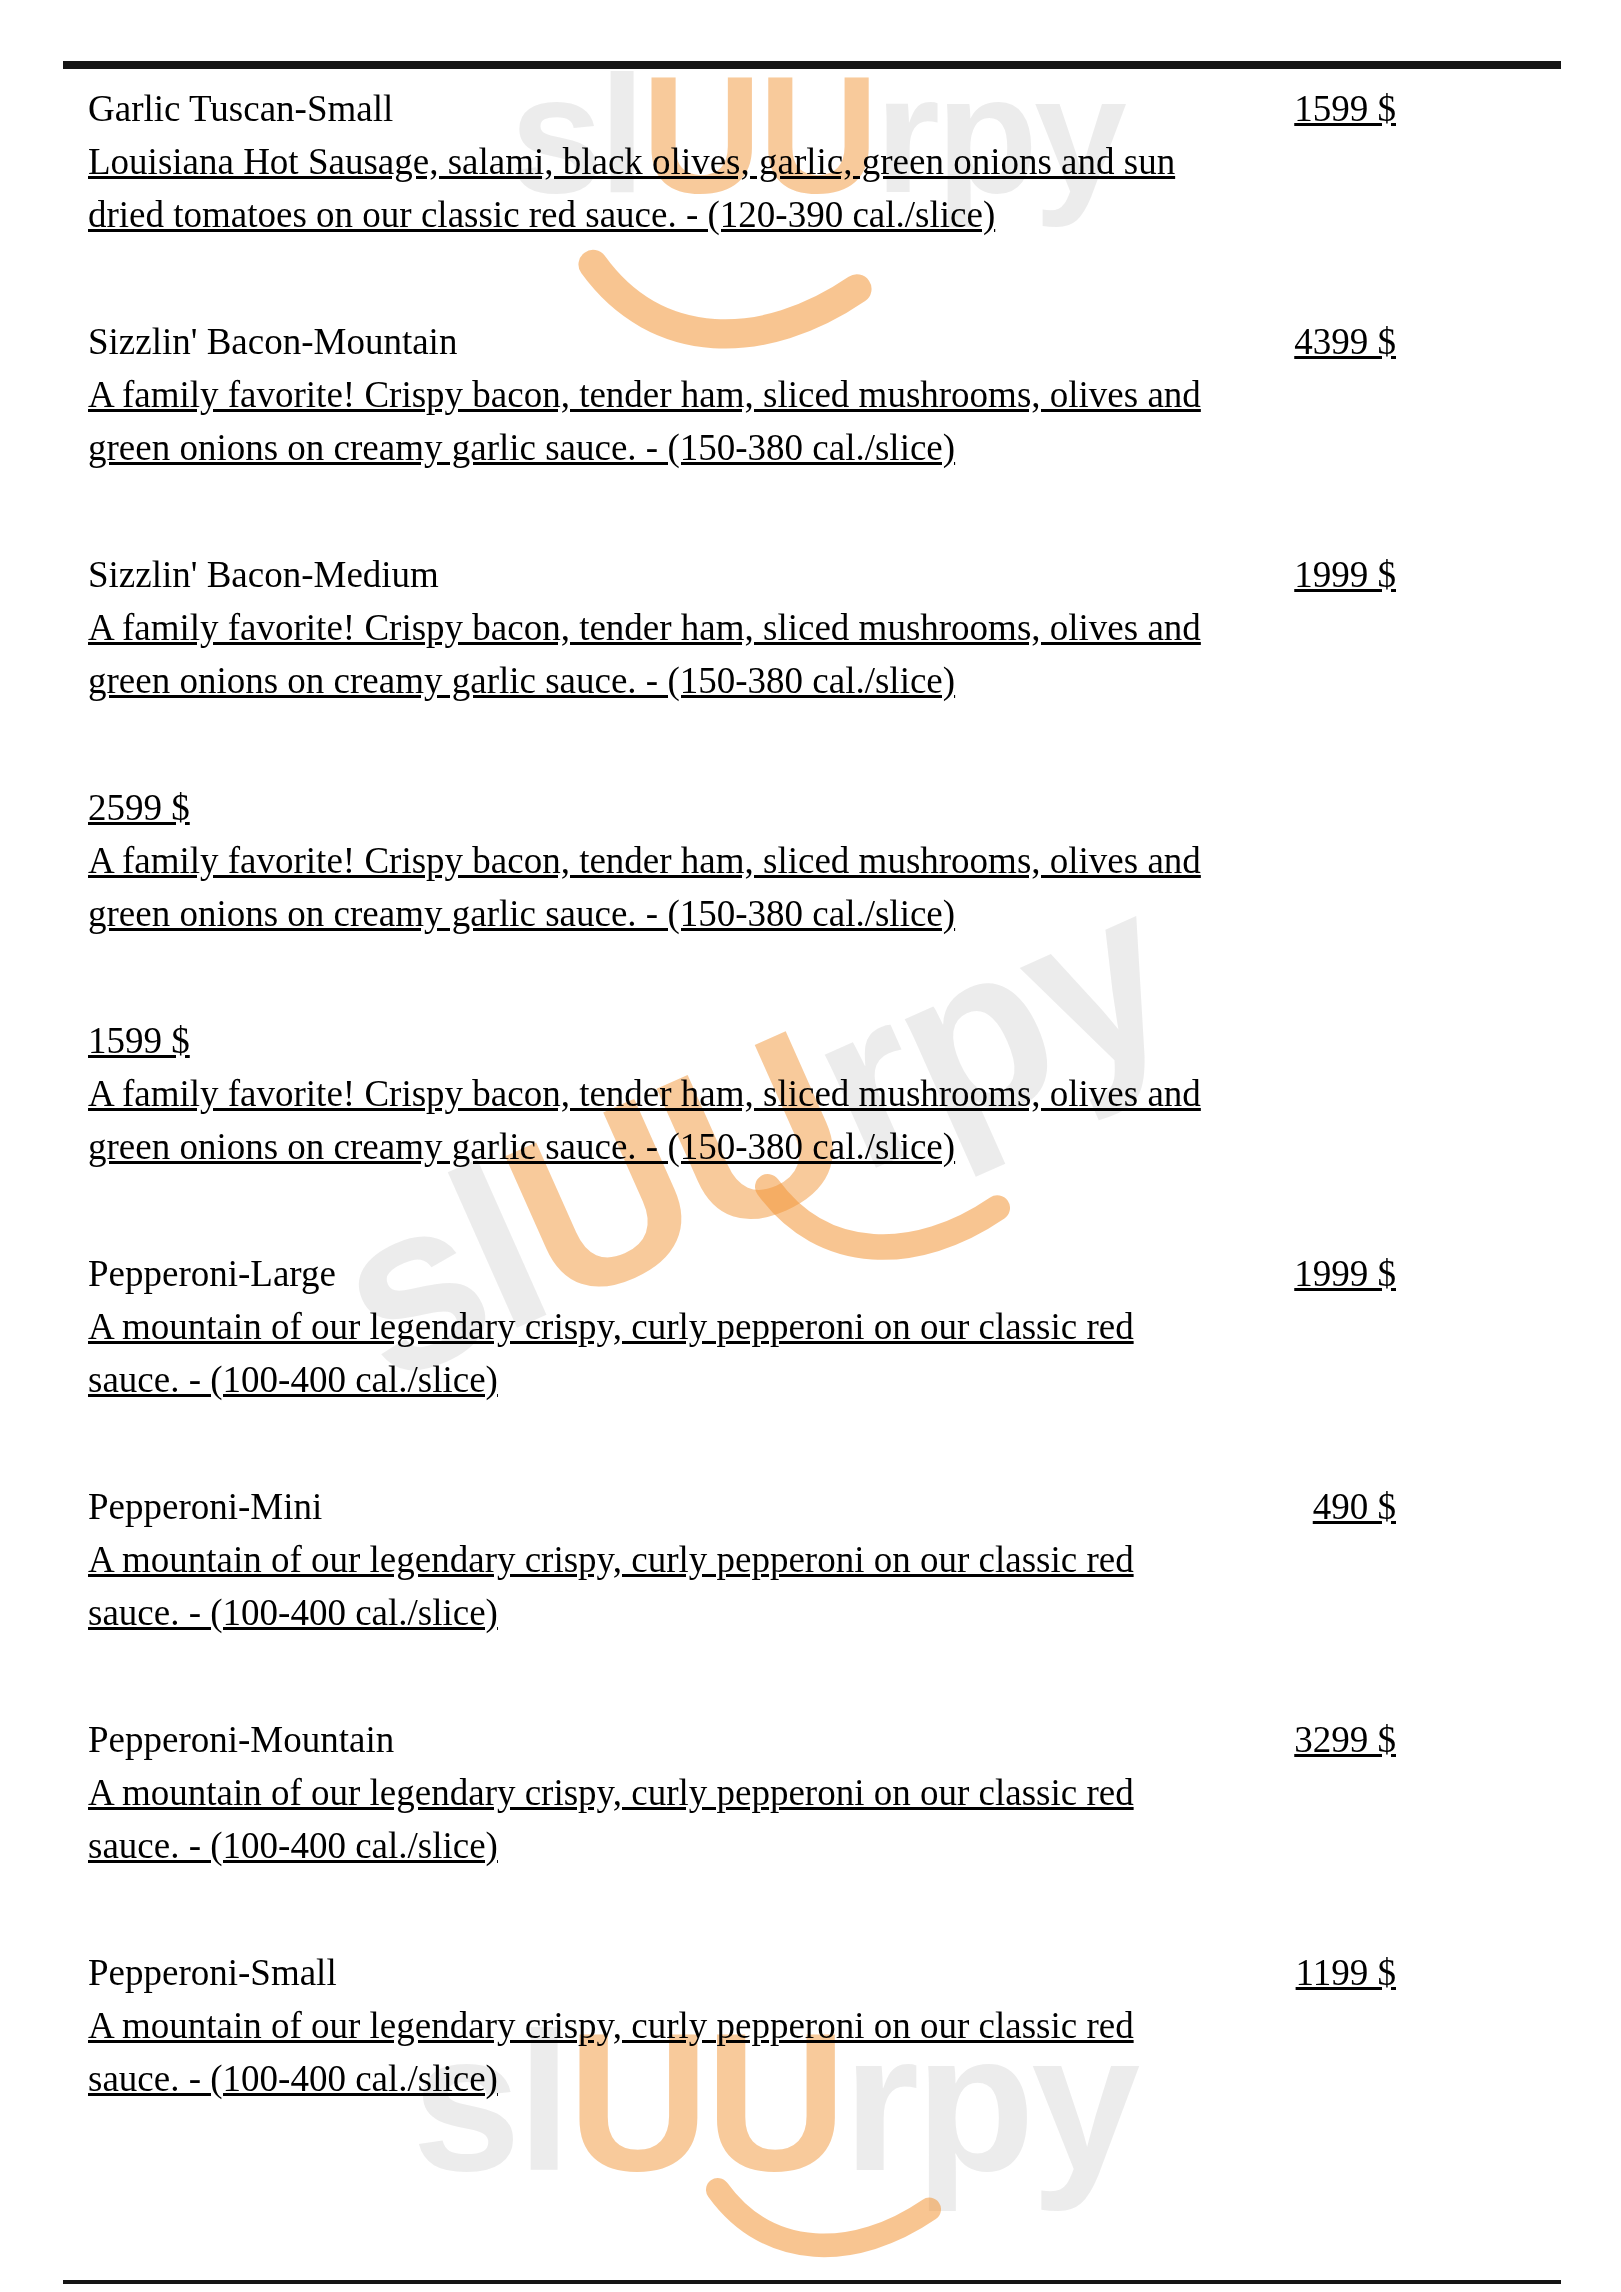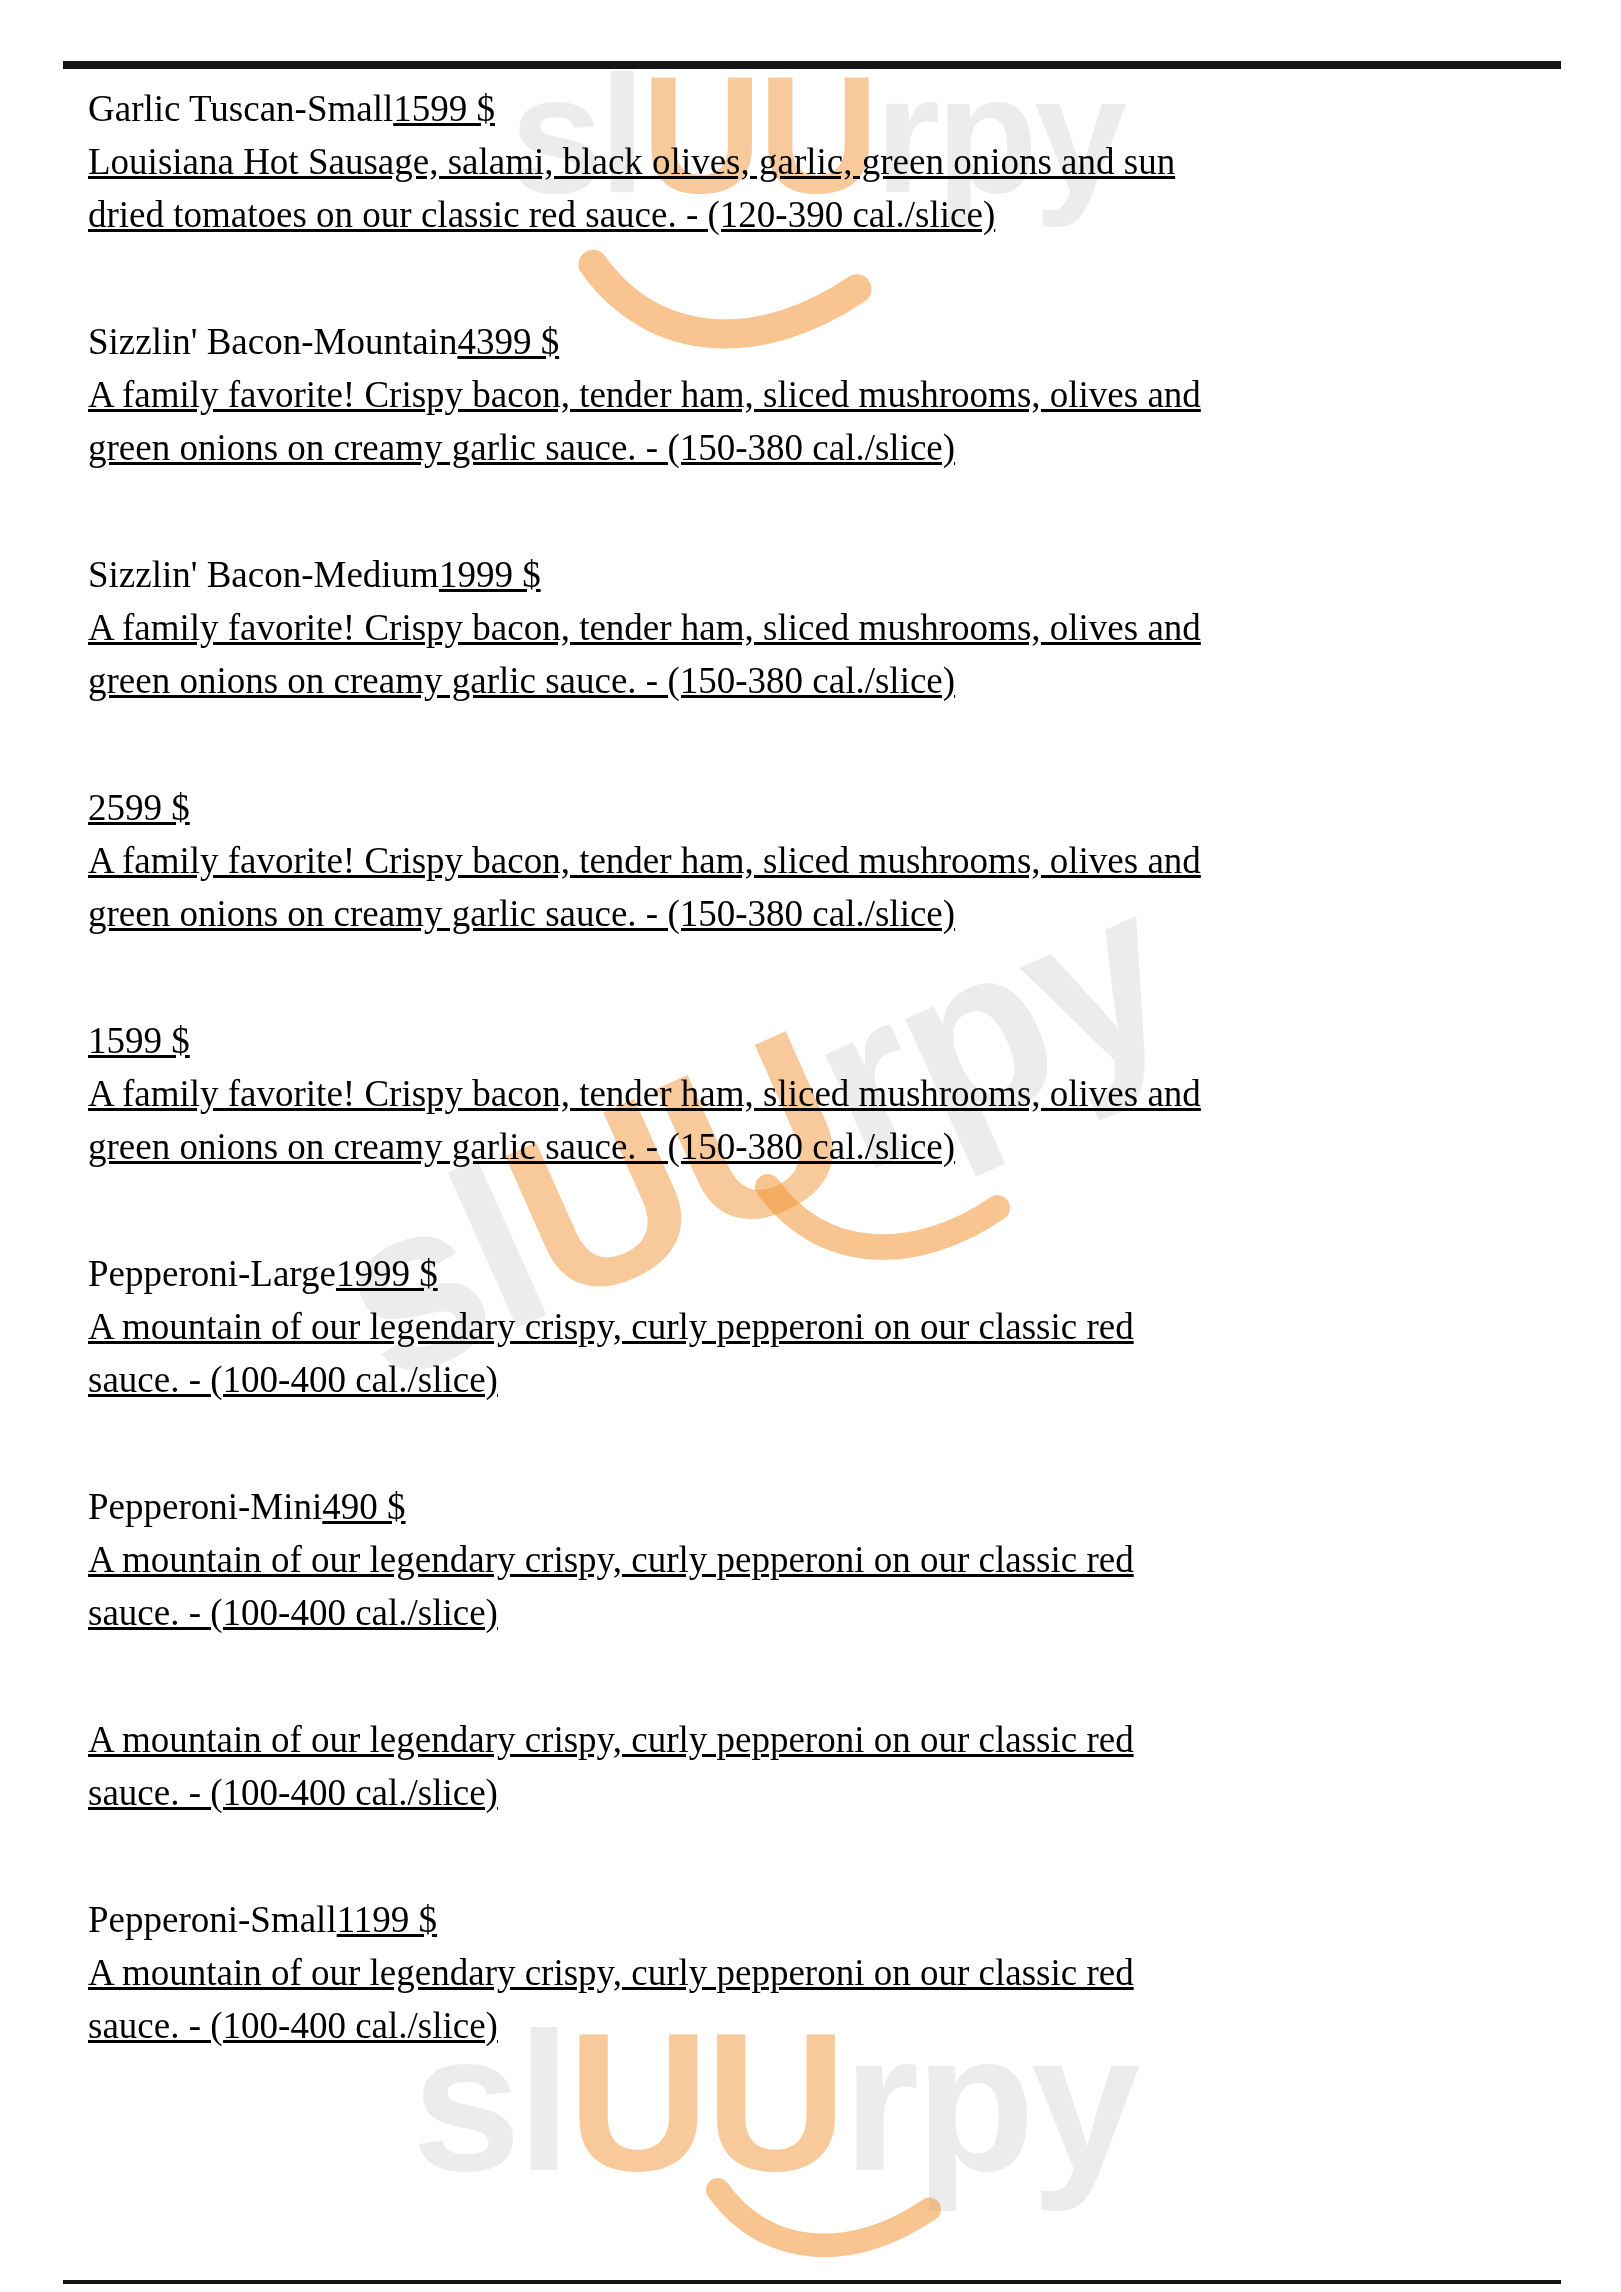--- a/index.html
+++ b/index.html
@@ -26,21 +26,21 @@
   }
   .menu {
     position: absolute;
     left: 88px; top: 82px;
     width: 1308px;
     z-index: 2;
   }
   .menu-item { margin-bottom: 74px; }
   .item-header {
     display: flex;
-    justify-content: flex-start;
+    justify-content: space-between;
     align-items: baseline;
     font-size: 37px;
     line-height: 53px;
   }
   .item-price { white-space: nowrap; text-decoration: underline; }
   .item-desc {
     font-size: 37px;
     line-height: 53px;
     max-width: 1132px;
     text-decoration: underline;
@@ -154,20 +154,24 @@
 
     <div class="menu-item">
       <div class="item-header">
         <span class="item-name">Pepperoni-Mini</span>
         <span class="item-price">490 $</span>
       </div>
       <div class="item-desc">A mountain of our legendary crispy, curly pepperoni on our classic red sauce. - (100-400 cal./slice)</div>
     </div>
 
     <div class="menu-item">
+      <div class="item-header">
+        <span class="item-name">Pepperoni-Mountain</span>
+        <span class="item-price">3299 $</span>
+      </div>
       <div class="item-desc">A mountain of our legendary crispy, curly pepperoni on our classic red sauce. - (100-400 cal./slice)</div>
     </div>
 
     <div class="menu-item">
       <div class="item-header">
         <span class="item-name">Pepperoni-Small</span>
         <span class="item-price">1199 $</span>
       </div>
       <div class="item-desc">A mountain of our legendary crispy, curly pepperoni on our classic red sauce. - (100-400 cal./slice)</div>
     </div>

